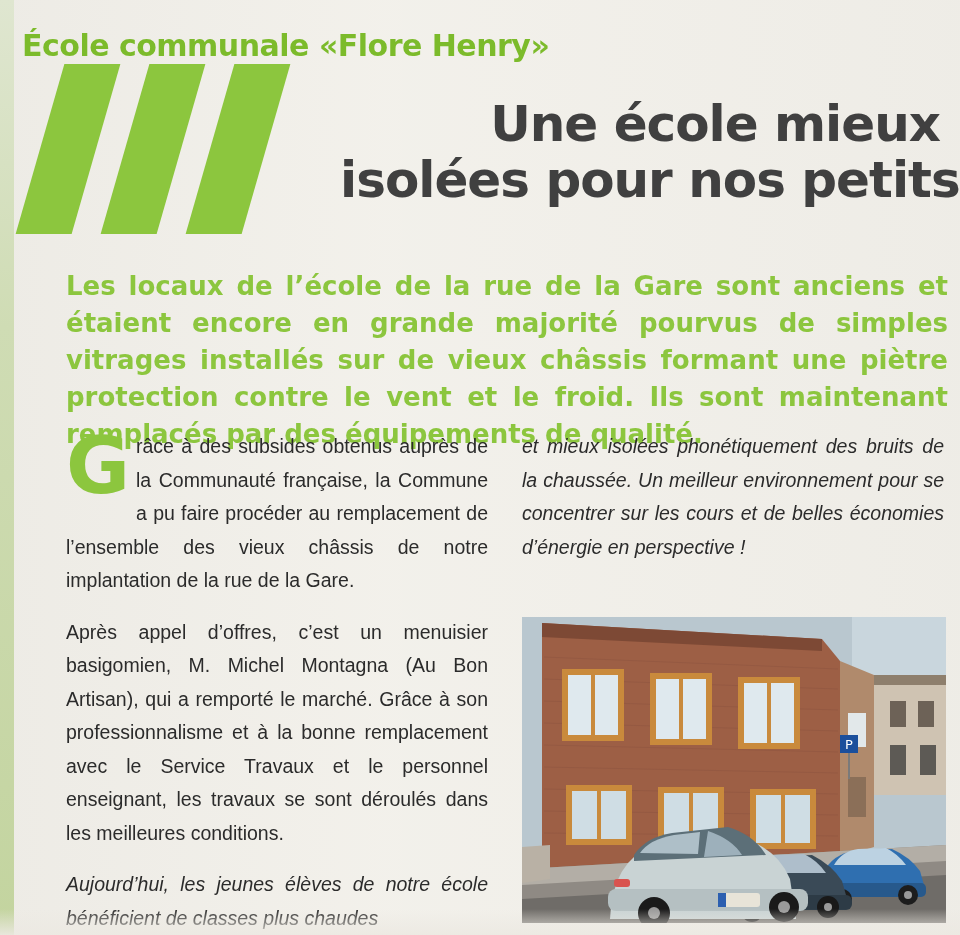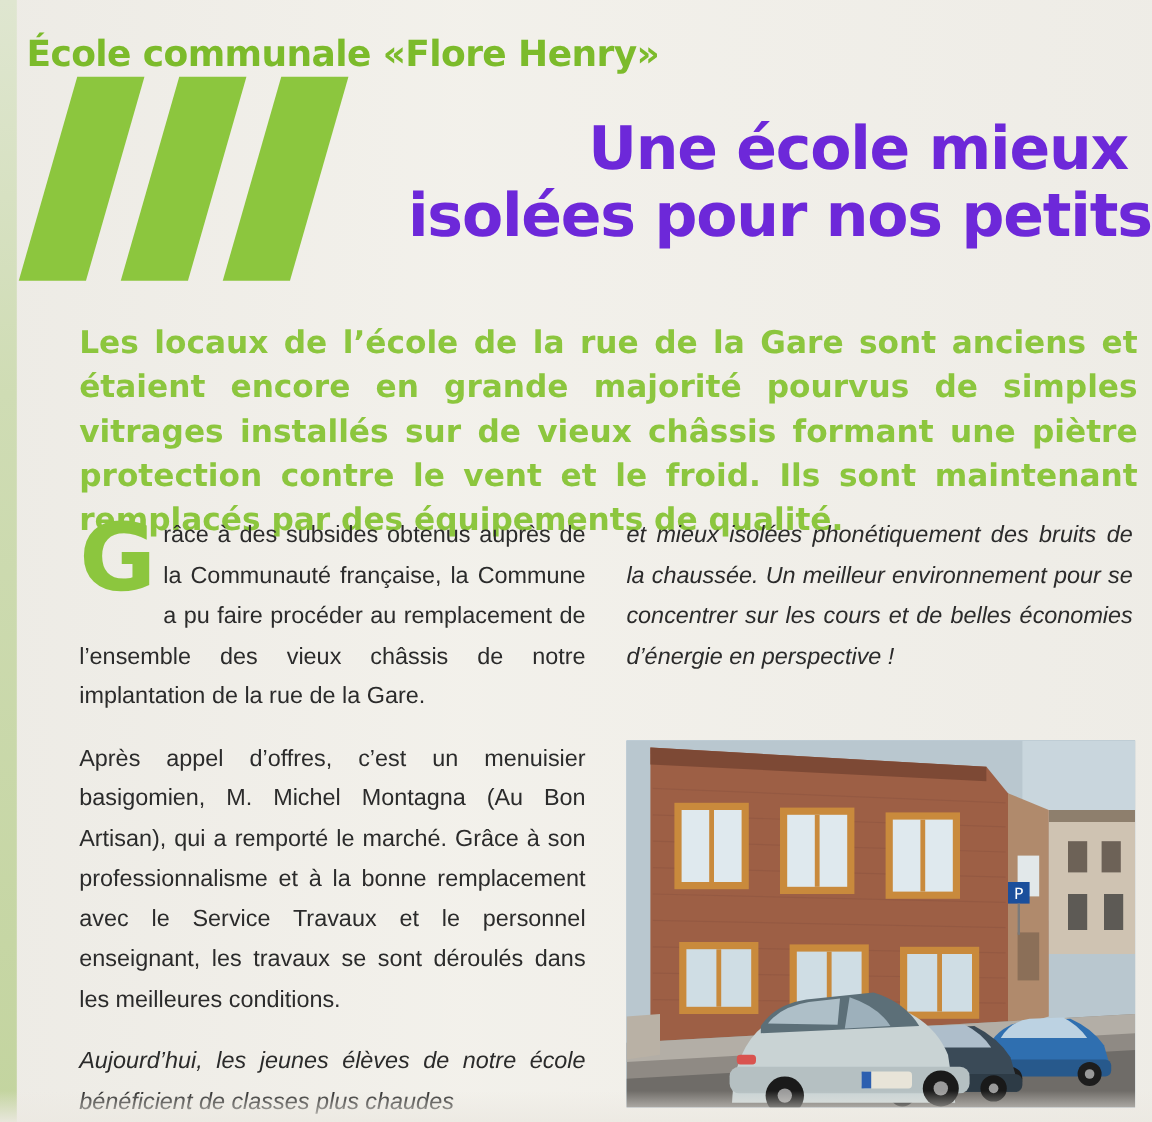--- a/index.html
+++ b/index.html
@@ -78,21 +78,21 @@
   .stripes .s3 { left: 180px; }
 
   .headline {
     position: absolute;
     left: 340px;
     top: 62px;
     width: 600px;
     text-align: right;
     font-family: "DejaVu Sans", sans-serif;
     font-weight: bold;
-    color: #6d28d9;
+    color: #404040;
     font-size: 50px;
     line-height: 1.12;
     letter-spacing: -1px;
   }
   .headline .line { display: block; white-space: nowrap; }
 
   
   .lead {
     position: absolute;
     left: 66px;

